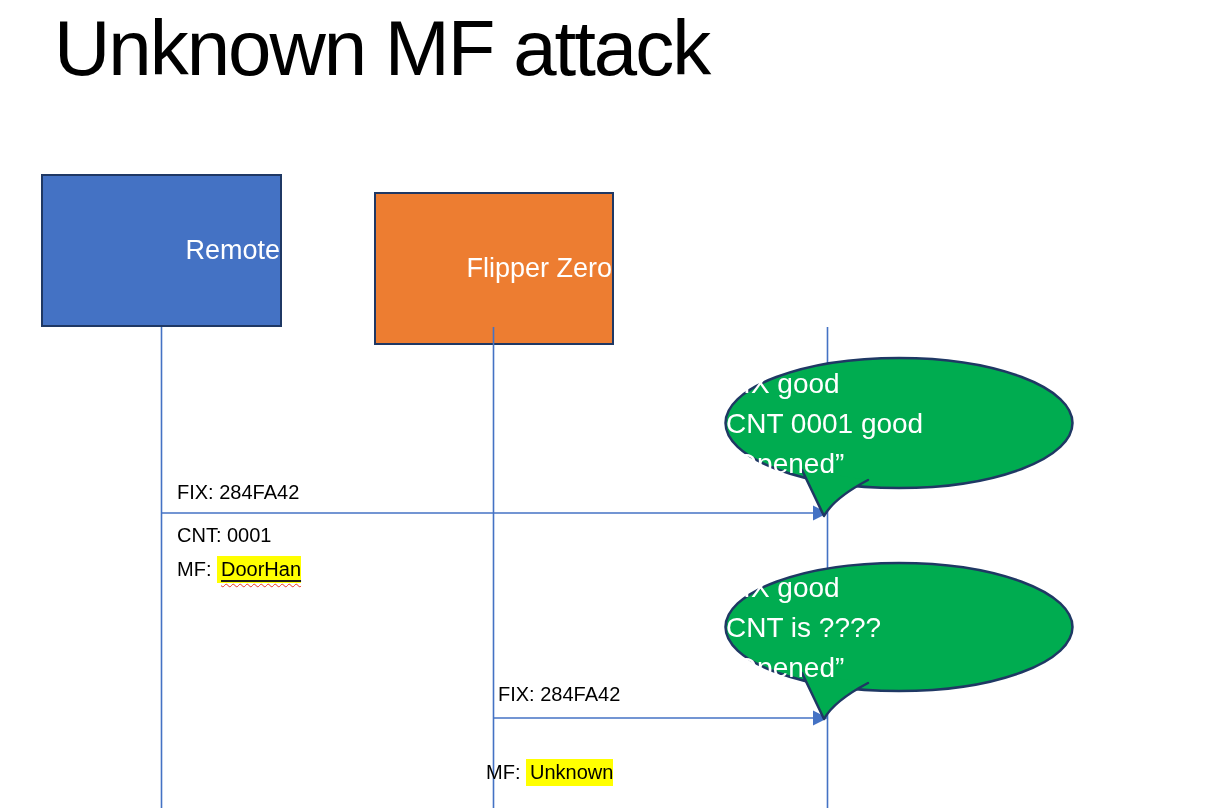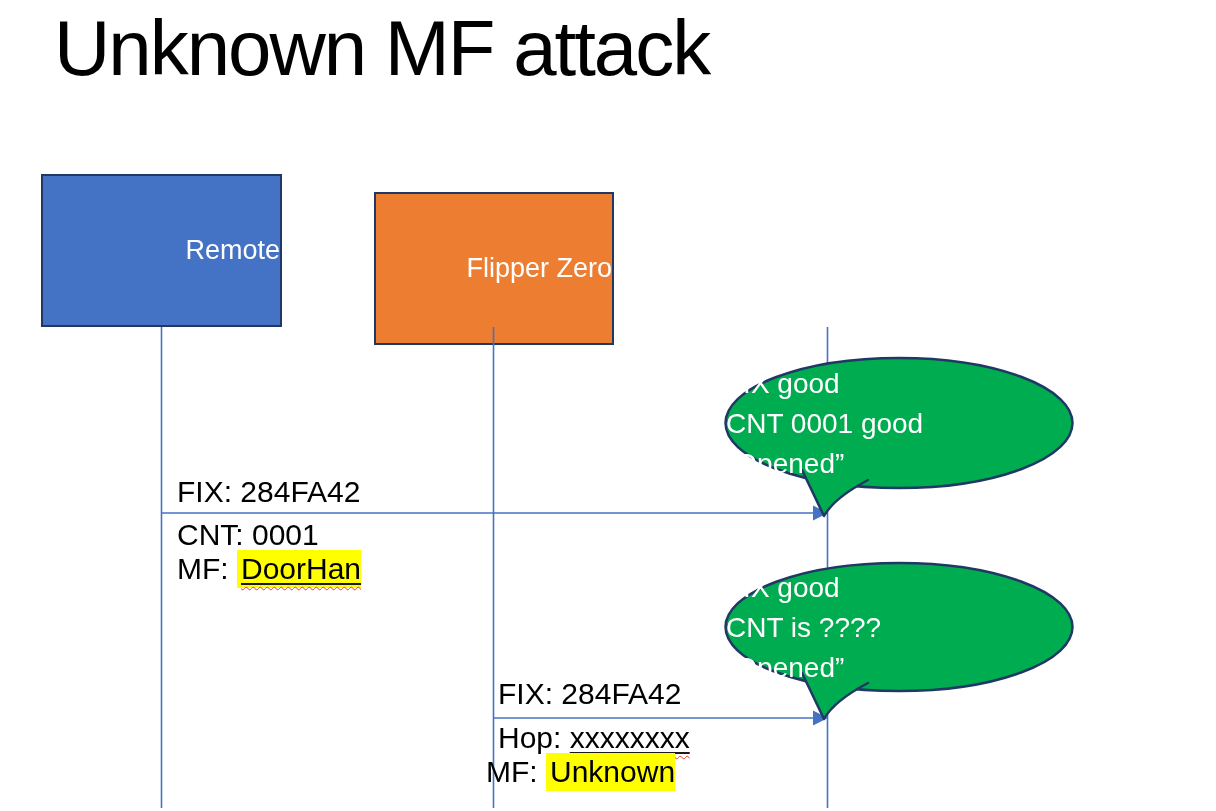--- a/index.html
+++ b/index.html
@@ -28,21 +28,21 @@
     fill:var(--bubble-fill,#00AC50);stroke:var(--shape-border,#1F3864);
     stroke-width:2.5;stroke-linecap:round;stroke-linejoin:round;
   }
   .bubble-text{
     position:absolute;left:726px;width:347px;text-align:left;
     font-size:28px;line-height:40px;color:var(--bubble-text,#fff);
   }
   #bubble1-text{top:364px;}
   #bubble2-text{top:568px;}
   .msg-line{
-    position:absolute;font-size:30px;line-height:30px;
+    position:absolute;font-size:20px;line-height:30px;
     color:var(--label-color,#000);white-space:nowrap;text-align:center;
   }
   #m1-l1{left:177px;top:477px;}
   #m1-l2{left:177px;top:520px;}
   #m1-l3{left:177px;top:554px;}
   #m2-l1{left:498px;top:679px;}
   #m2-l2{left:498px;top:723px;}
   #m2-l3{left:486px;top:757px;}
   .hl{background:var(--highlight-yellow,#FFFF00);padding:2px 0 3px 4px;}
   .u-solid{
@@ -100,16 +100,15 @@
     <div>FIX good</div>
     <div>CNT is ????</div>
     <div>“Opened”</div>
   </div>
 
   <div class="msg-line" id="m1-l1">FIX: 284FA42</div>
   <div class="msg-line" id="m1-l2">CNT: 0001</div>
   <div class="msg-line" id="m1-l3"><span>MF: </span><span class="hl u-solid"><span class="u-wavy">DoorHan</span></span></div>
 
   <div class="msg-line" id="m2-l1">FIX: 284FA42</div>
-  <div class="msg-line" id="m2-l2"><span>Hop: </span><span class="u-solid"><span class="u-wavy">xxxxxxxx</span></span></div>
   <div class="msg-line" id="m2-l3"><span>MF: </span><span class="hl"><span>Unknown</span></span></div>
 
 </div>
 
 </body></html>

